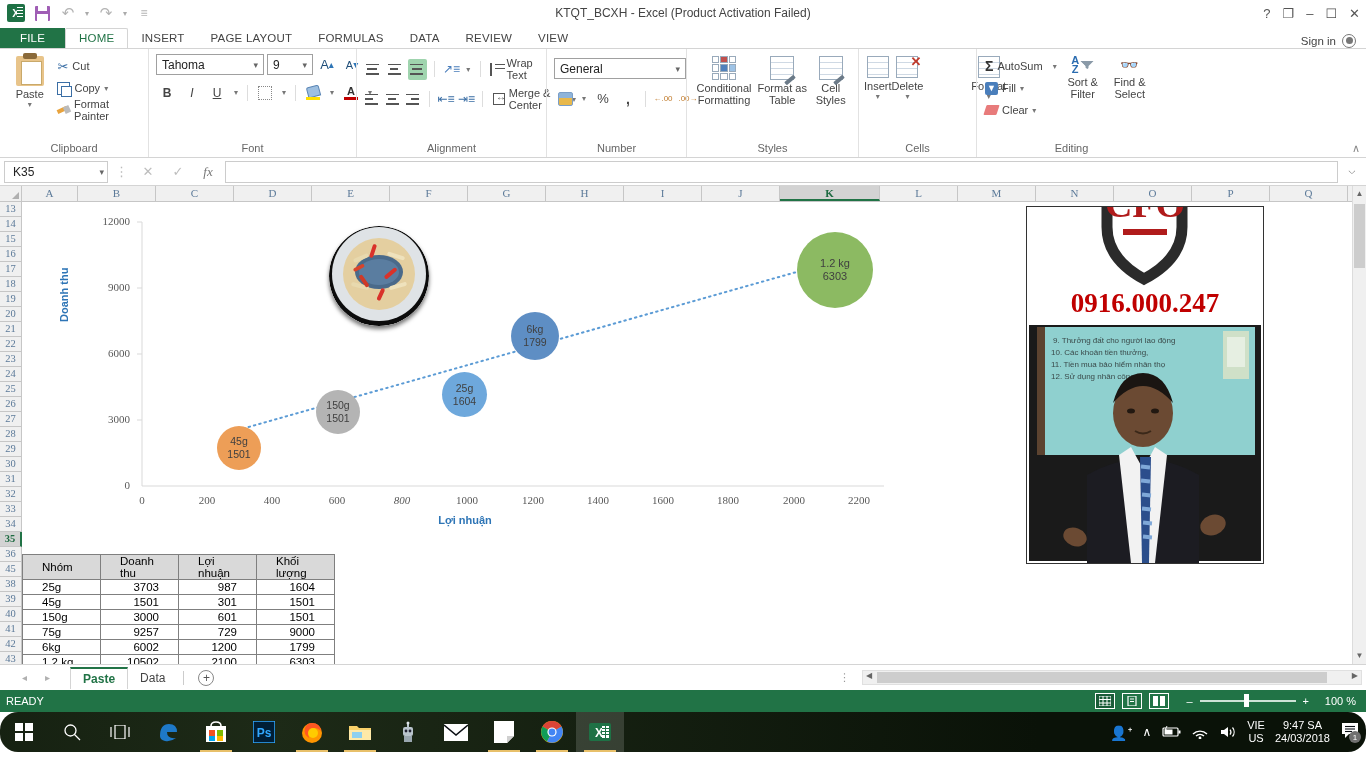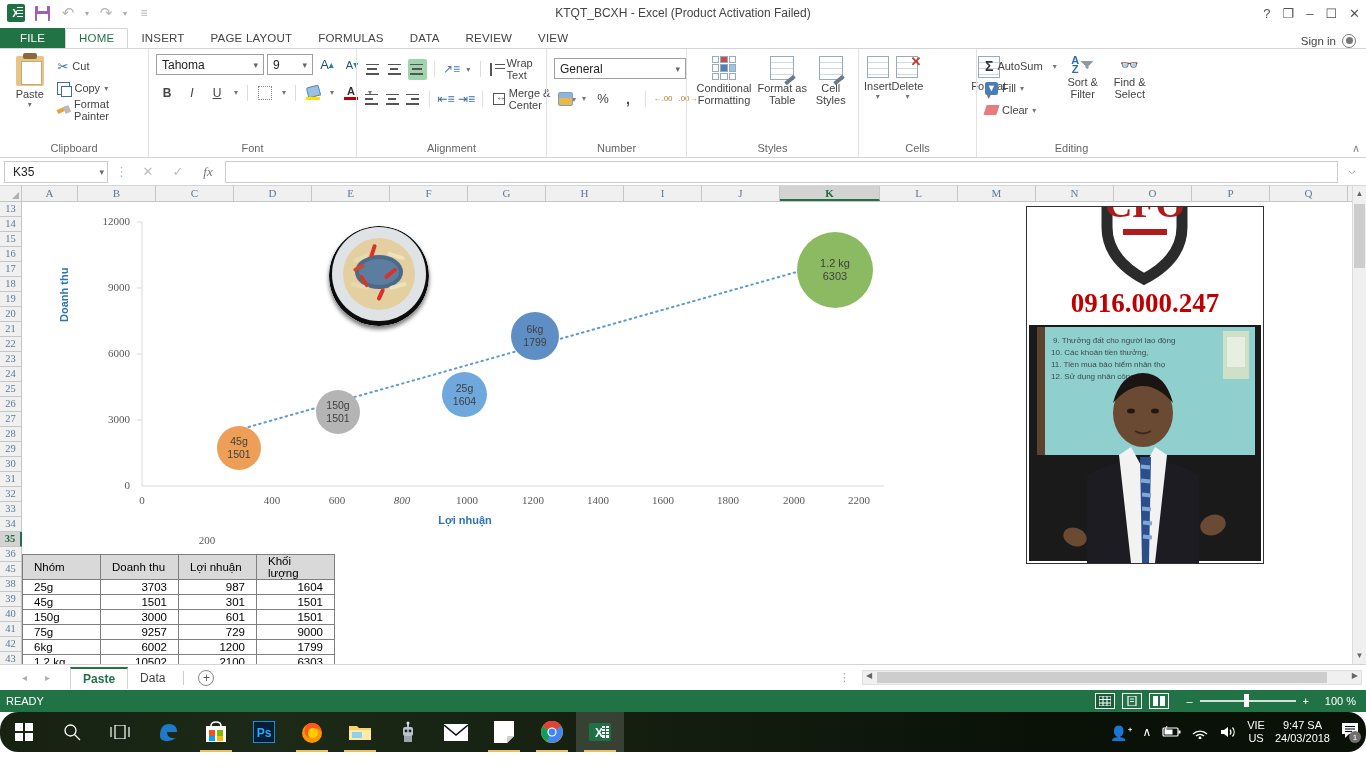--- a/index.html
+++ b/index.html
@@ -152,21 +152,21 @@
   .xtick { position:absolute; top:0; font-size:11px; color:#595959; text-align:center; width:40px;
            font-family:"Liberation Serif", serif;}
   .axis-x-label { position:absolute; width:100%; text-align:center; font-size:11px; color:#2e75b6; font-weight:bold;}
   .bubble { position:absolute; border-radius:50%; display:flex; flex-direction:column;
             align-items:center; justify-content:center; font-size:10.5px; color:#404040; line-height:13px;}
   .photoobj { position:absolute; left:1004px; top:4px; width:238px; height:358px; border:1px solid #333; overflow:hidden;}
 
   
   .dtable { position:absolute; left:0px; top:352px; font-size:11.5px; color:#000;
             border-collapse:collapse; font-family:"Liberation Sans", sans-serif;}
-  .dtable td { border:1px solid #7f7f7f; height:15px; padding:0 11px; }
+  .dtable td { border:1px solid #7f7f7f; height:15px; padding:0 19px; }
   .dtable .hdr td { background:#d9d9d9; }
   .dtable .num { text-align:right; }
   .dtable .c0 { width:78px;} .dtable .c1{ width:78px;} .dtable .c2{ width:78px;} .dtable .c3{ width:78px;}
 
   
   .vscroll { position:absolute; right:0; top:0; width:14px; bottom:0; background:#f0f0f0; border-left:1px solid #dcdcdc;}
   .vthumb { position:absolute; left:1px; right:1px; top:18px; height:64px; background:#cdcdcd;}
   .sb-arrow { text-align:center; font-size:8px; color:#666; height:16px; line-height:16px;}
 
   
@@ -611,21 +611,21 @@
 
         <div class="axis-y-label">Doanh thu</div>
 
         <div class="ytick" style="left:52px; top:11px;">12000</div>
         <div class="ytick" style="left:52px; top:77px;">9000</div>
         <div class="ytick" style="left:52px; top:143px;">6000</div>
         <div class="ytick" style="left:52px; top:209px;">3000</div>
         <div class="ytick" style="left:52px; top:275px;">0</div>
 
         <div class="xtick" style="left:90px;  top:290px;">0</div>
-        <div class="xtick" style="left:155px; top:290px;margin-top:40px;">200</div>
+        <div class="xtick" style="left:155px; top:290px;">200</div>
         <div class="xtick" style="left:220px; top:290px;">400</div>
         <div class="xtick" style="left:285px; top:290px;">600</div>
         <div class="xtick" style="left:350px; top:290px;font-style:italic;">800</div>
         <div class="xtick" style="left:415px; top:290px;">1000</div>
         <div class="xtick" style="left:481px; top:290px;">1200</div>
         <div class="xtick" style="left:546px; top:290px;">1400</div>
         <div class="xtick" style="left:611px; top:290px;">1600</div>
         <div class="xtick" style="left:676px; top:290px;">1800</div>
         <div class="xtick" style="left:742px; top:290px;">2000</div>
         <div class="xtick" style="left:807px; top:290px;">2200</div>

